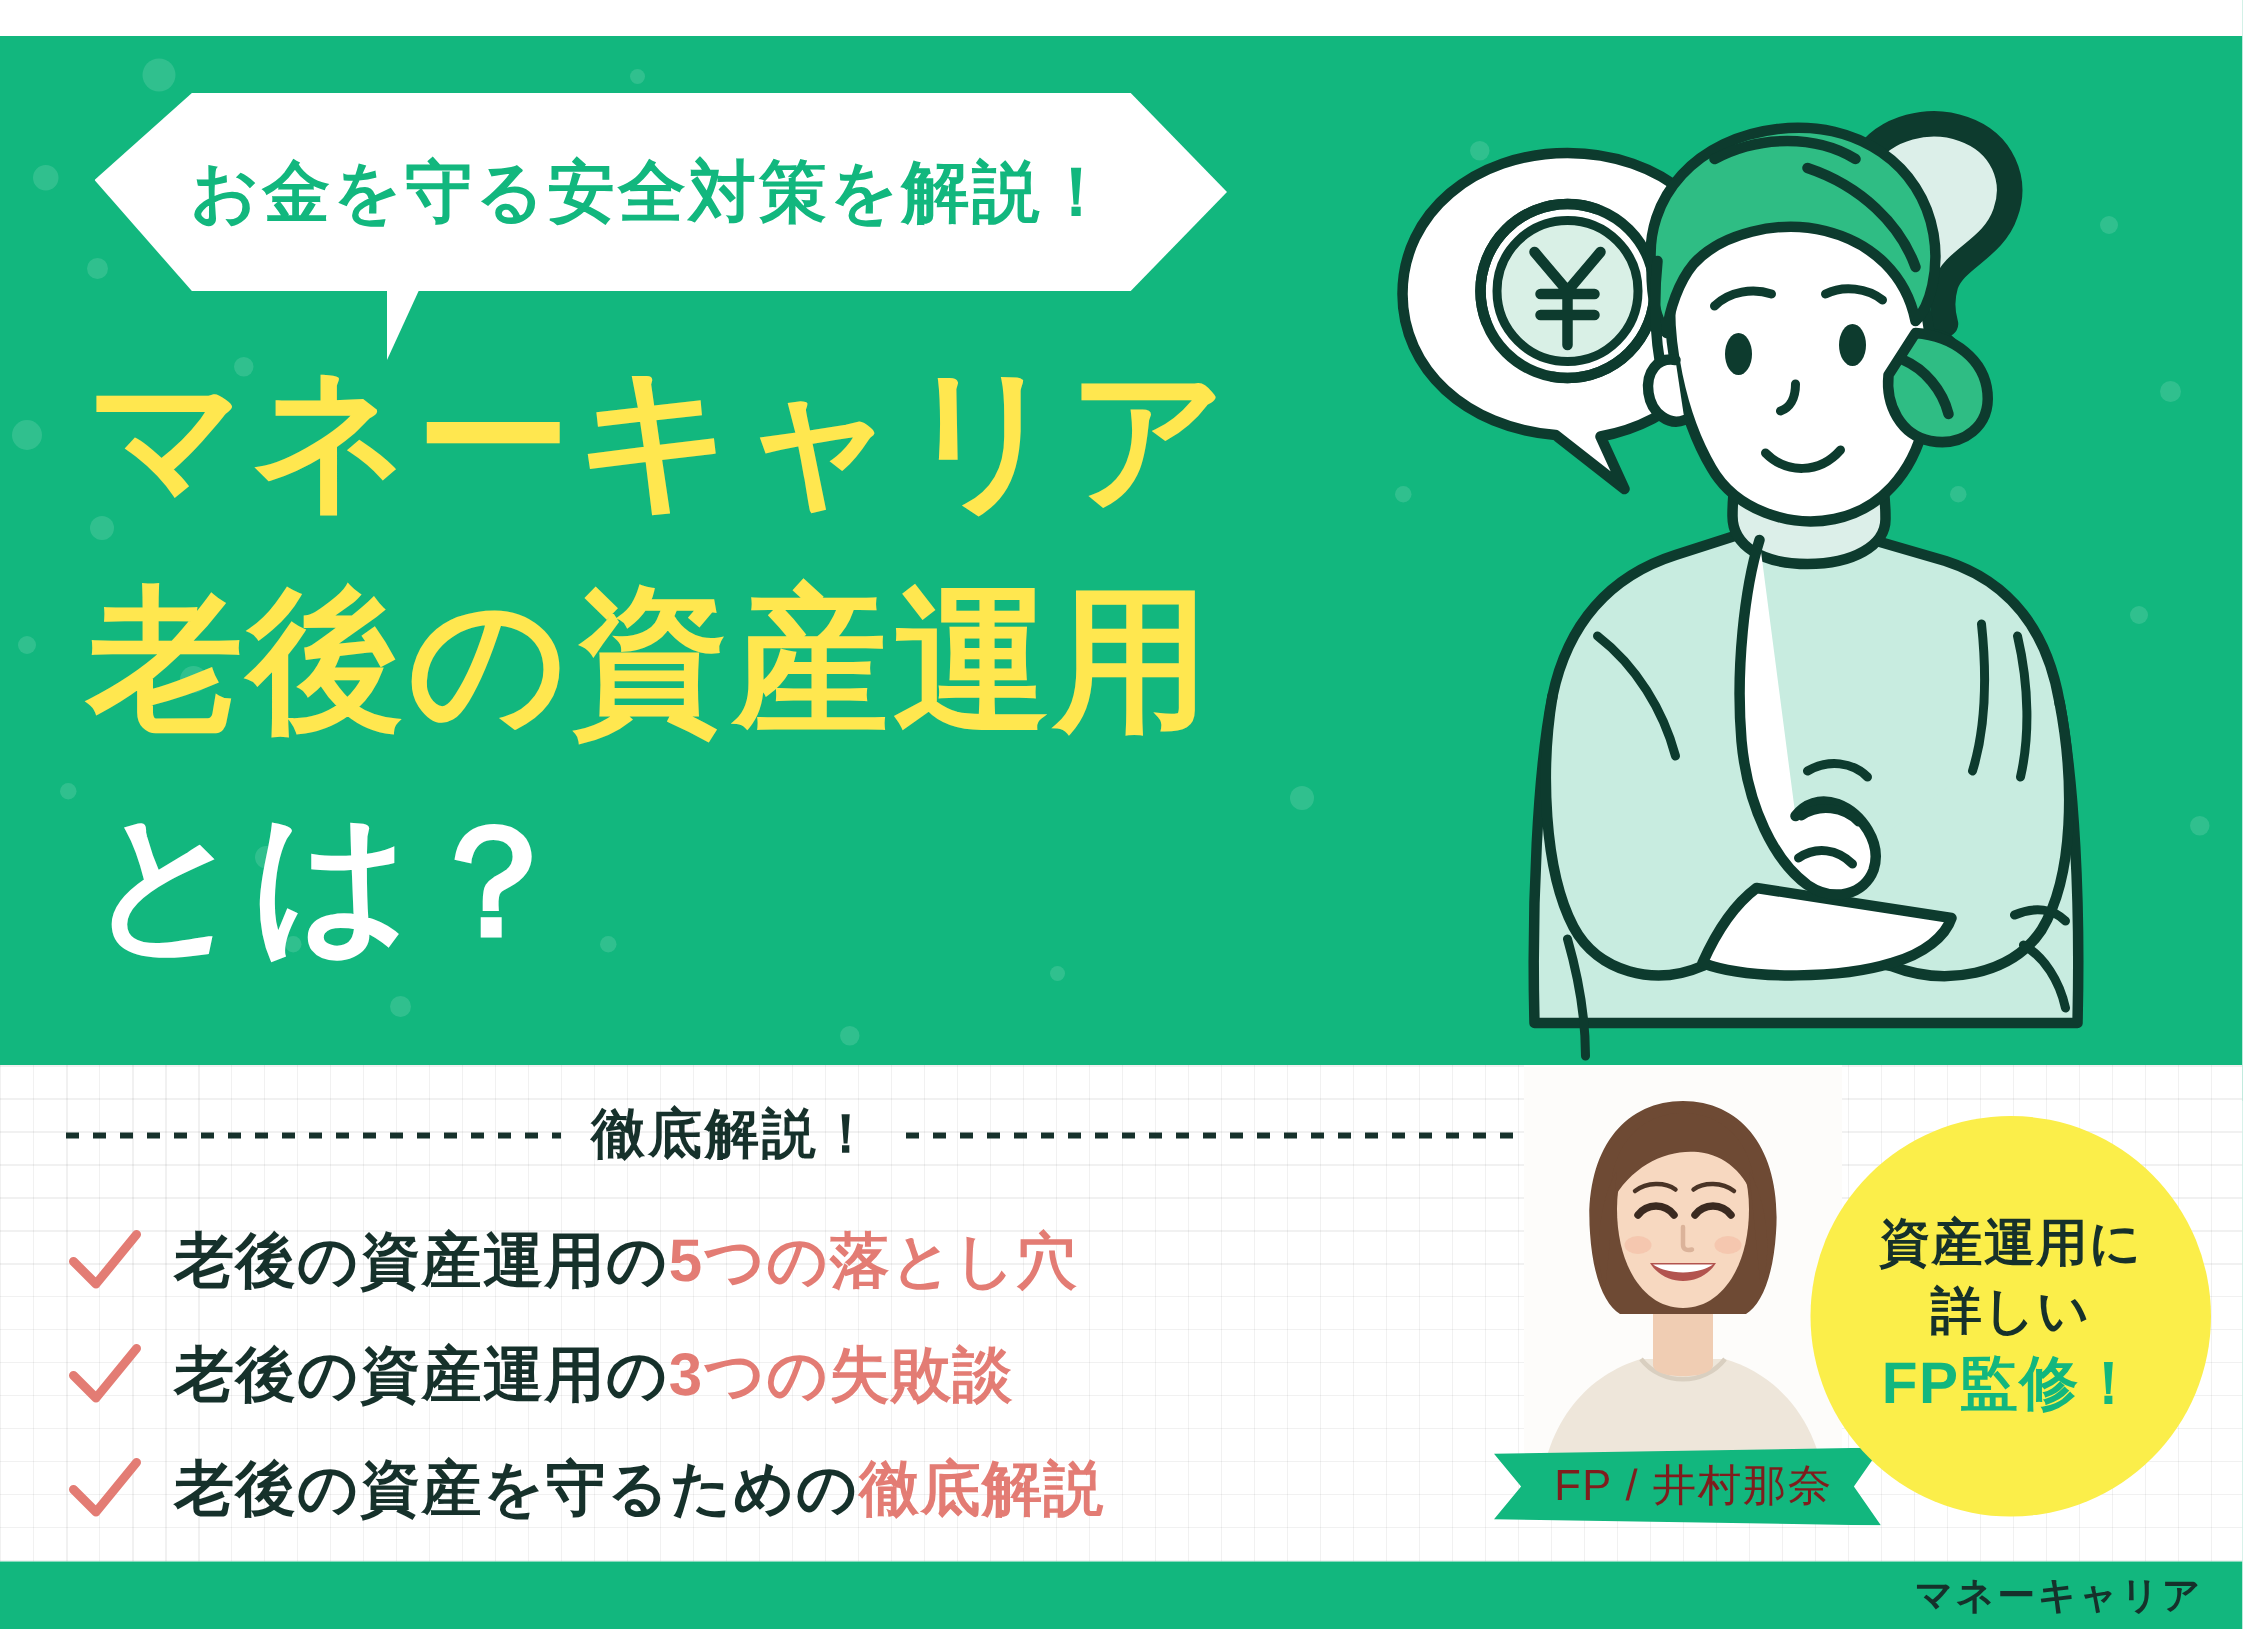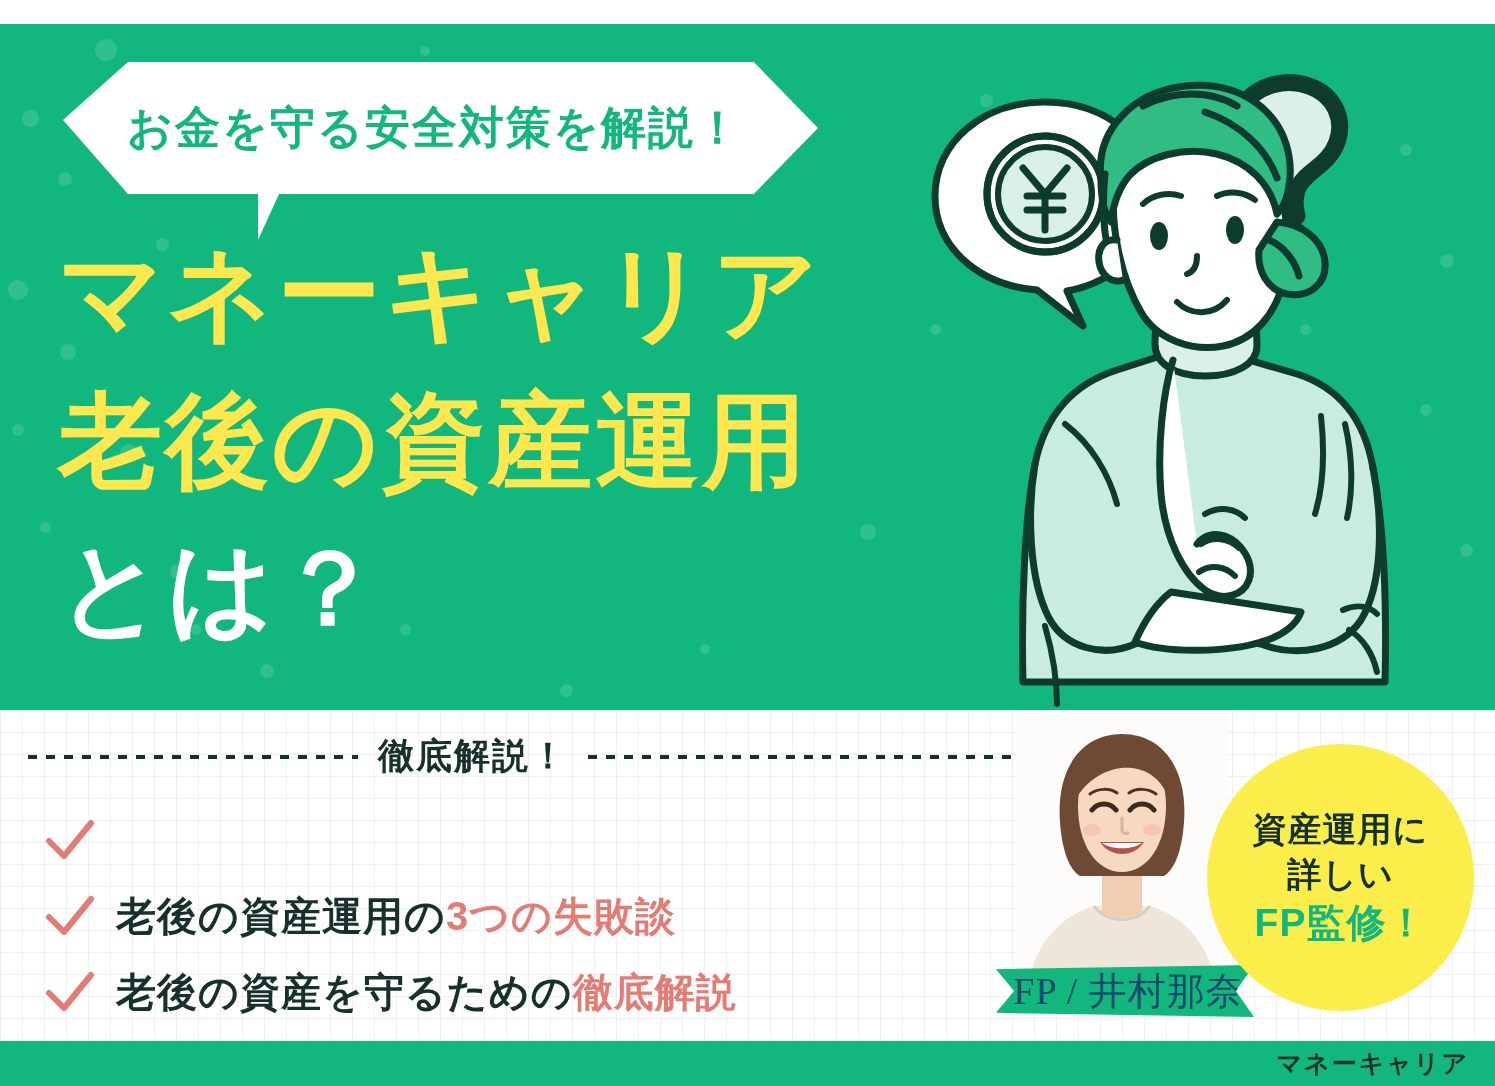--- a/index.html
+++ b/index.html
@@ -104,21 +104,21 @@
     background:
       repeating-linear-gradient(to right, rgba(0,0,0,0.055) 0 1px, transparent 1px 22px),
       repeating-linear-gradient(to bottom, rgba(0,0,0,0.055) 0 1px, transparent 1px 22px),
       #ffffff;
     overflow: hidden;
   }
 
   
   .panel-head {
     position: absolute;
-    left: 28px; top: 22px;
+    left: 44px; top: 22px;
     width: 1000px;
     display: flex;
     align-items: center;
     gap: 20px;
   }
   .dotline {
     flex: 1 1 auto;
     height: 4px;
     background-image: linear-gradient(to right, #16312b 0 9px, transparent 9px 18px);
     background-size: 18px 4px;
@@ -175,27 +175,26 @@
     background: #12b77e;
     clip-path: polygon(0% 0%, 100% 0%, 100% 100%, 0% 100%, 7% 50%);
     display: flex;
     align-items: center;
     justify-content: center;
   }
   .fp-ribbon.shape {
     clip-path: polygon(0% 8%, 100% 0%, 93% 50%, 100% 100%, 0% 92%, 7% 50%);
   }
   .fp-ribbon-text {
-    color: #0c4a6e;
-    font-size: 38px;
+    color: #7f1d1d;
+    font-size: 29px;
     font-weight: 400;
     letter-spacing: 1px;
     white-space: nowrap;
     transform: translateX(4px);
-    font-family: Liberation Serif, serif;
   }
 
   
   .fp-badge {
     position: absolute;
     left: 1207px; top: 34px;
     width: 267px; height: 267px;
     border-radius: 50%;
     background: #fbee4a;
     display: flex;
@@ -366,20 +365,21 @@
     </div>
 
     <div class="checklist">
 
       <div class="check-item">
         <span class="check-mark">
           <svg width="52" height="52" viewBox="0 0 52 52" fill="none" xmlns="http://www.w3.org/2000/svg">
             <path d="M5 27 L20 42 L47 9" stroke="#e37c74" stroke-width="6" stroke-linecap="round" stroke-linejoin="round"></path>
           </svg>
         </span>
+        <span class="check-text"><span>老後の資産運用の</span><span class="hi">5つの落とし穴</span></span>
       </div>
 
       <div class="check-item">
         <span class="check-mark">
           <svg width="52" height="52" viewBox="0 0 52 52" fill="none" xmlns="http://www.w3.org/2000/svg">
             <path d="M5 27 L20 42 L47 9" stroke="#e37c74" stroke-width="6" stroke-linecap="round" stroke-linejoin="round"></path>
           </svg>
         </span>
         <span class="check-text"><span>老後の資産運用の</span><span class="hi">3つの失敗談</span></span>
       </div>

